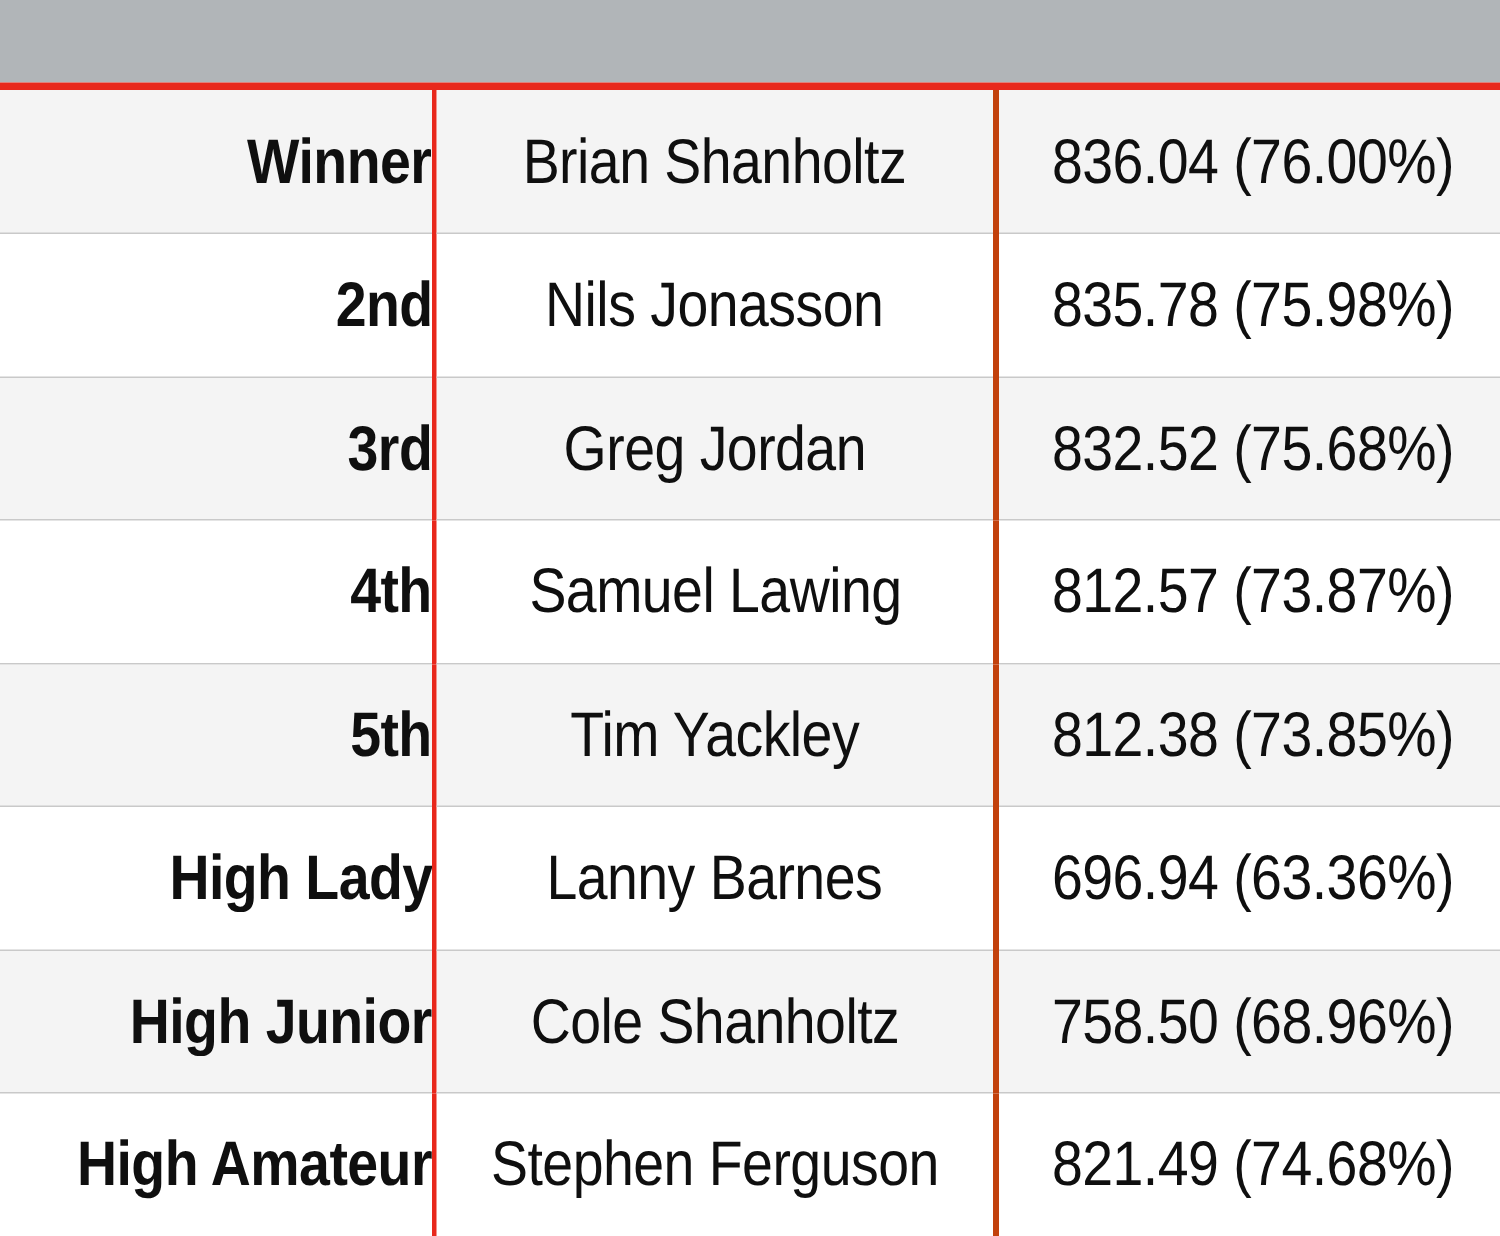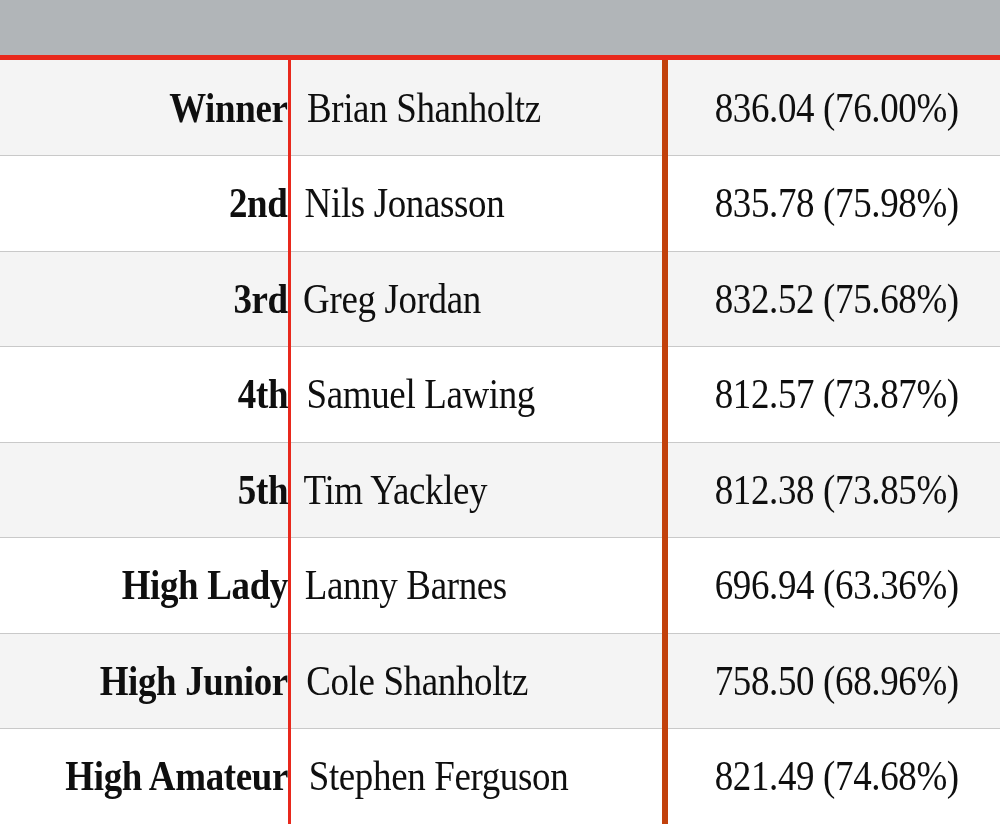--- a/index.html
+++ b/index.html
@@ -14,21 +14,20 @@
     background: #ffffff;
     font-family: "Liberation Sans", "DejaVu Sans", sans-serif;
     -webkit-font-smoothing: antialiased;
   }
 
   #page {
     position: relative;
     width: 1000px;
     height: 636px;
     box-sizing: border-box;
-    font-family: Liberation Serif, serif;
   }
 
   
   .top-band {
     position: absolute;
     top: 0;
     left: 0;
     width: 1000px;
     height: 55px;
     background: #b1b5b8;
@@ -80,25 +79,26 @@
     font-weight: 700;
     font-size: 42px;
     font-stretch: condensed;
     letter-spacing: -0.4px;
     border-right: 3px solid #e8281c;
   }
 
   
   .col-name {
     width: 371px;
+    text-align: center;
     font-weight: 400;
     font-size: 42px;
     font-stretch: condensed;
     letter-spacing: -0.4px;
-    border-right: 6px solid #c2410c;
+    border-right: 4px solid #c2410c;
   }
 
   
   .col-score {
     width: 338px;
     text-align: center;
     font-weight: 400;
     font-size: 42px;
     font-stretch: condensed;
     letter-spacing: -0.4px;

